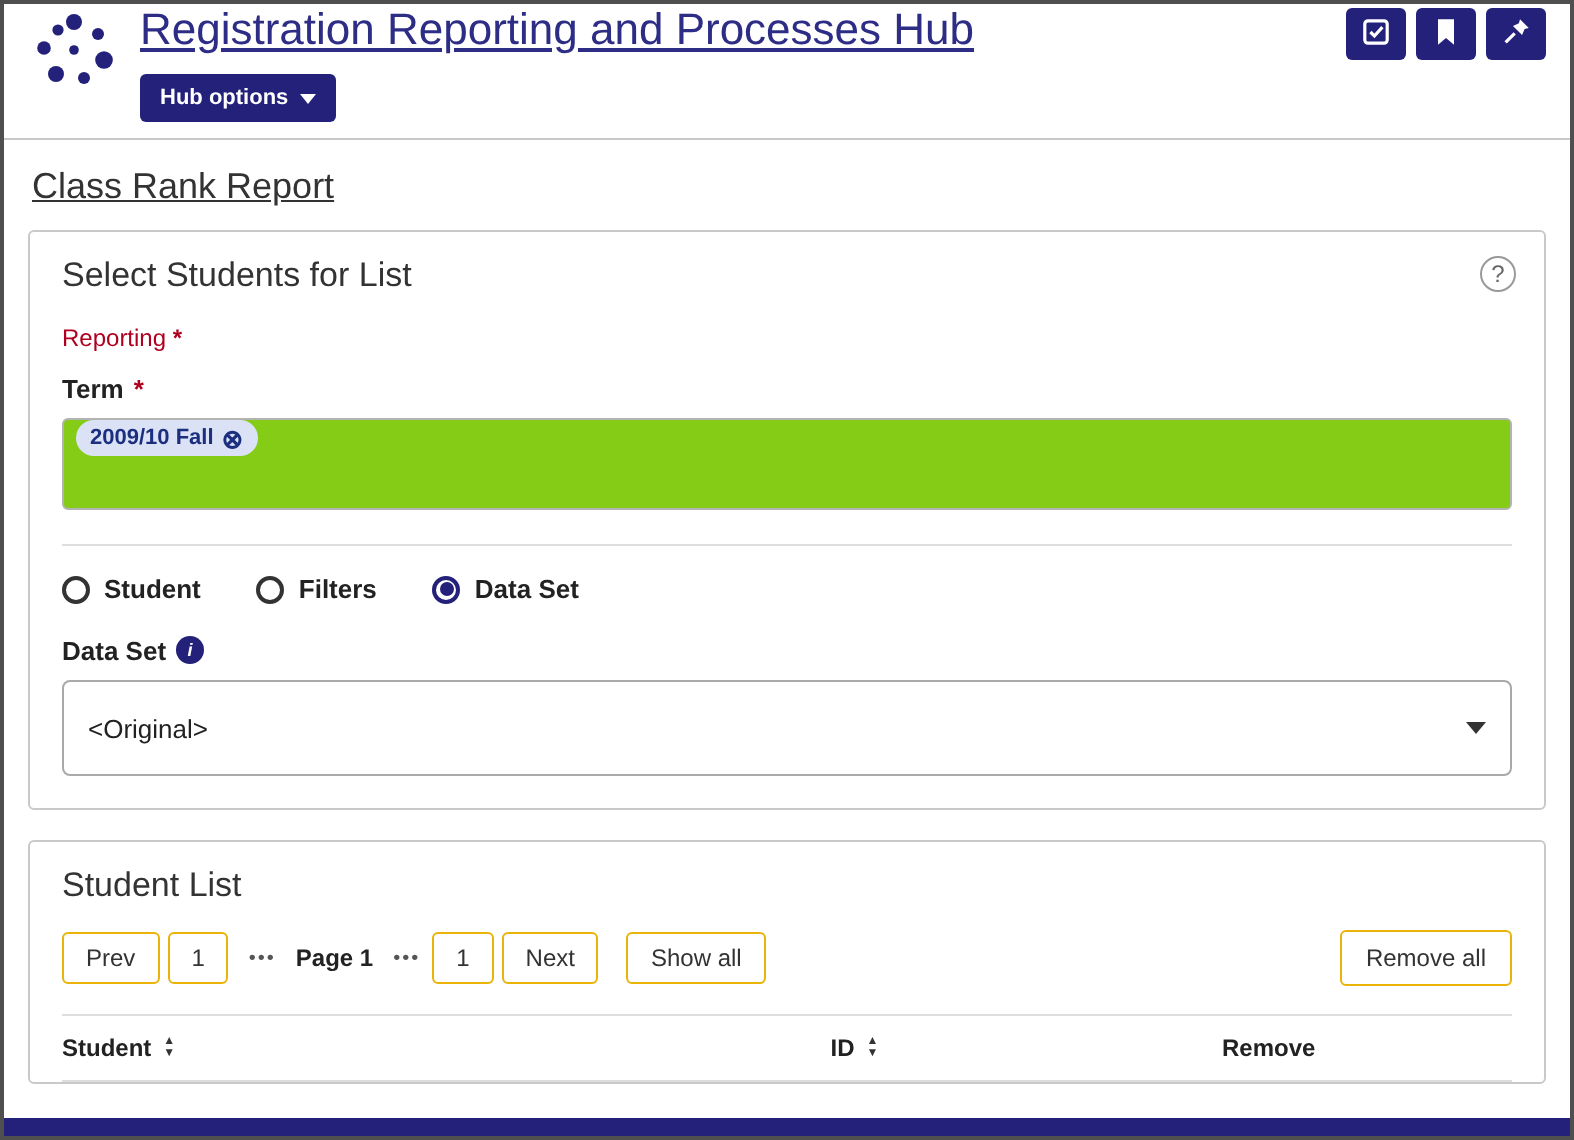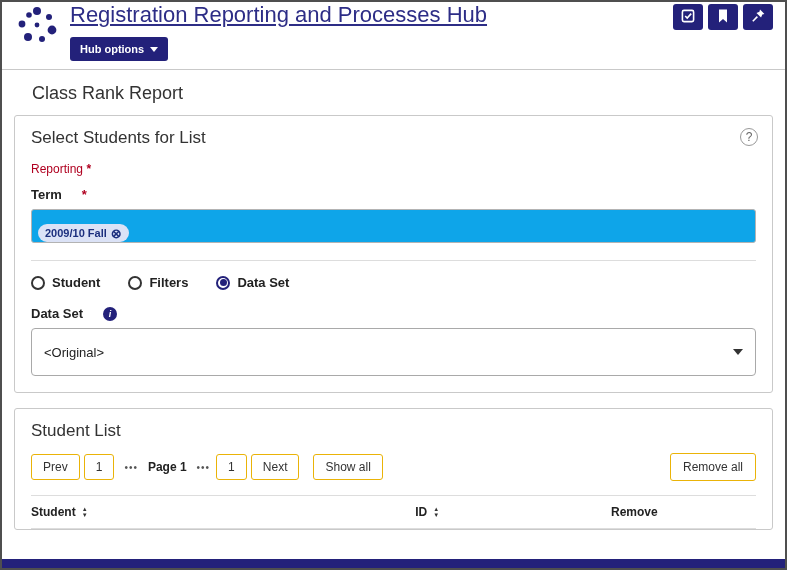--- a/index.html
+++ b/index.html
@@ -27,35 +27,35 @@
     border-right: 4px solid transparent; border-top: 5px solid #fff;
   }
   .icon-btns { display: flex; gap: 5px; margin-top: 2px; }
   .icon-btn {
     width: 30px; height: 26px; background: #23217a; border: none; border-radius: 3px;
     display: flex; align-items: center; justify-content: center; cursor: pointer;
   }
   .icon-btn svg { width: 16px; height: 16px; }
   .header-divider { border-bottom: 1px solid #c9c9c9; }
   
-  .page-title { font-size: 18px; color: #333; margin: 13px 30px 11px; font-weight: 400; }
+  .page-title { font-size: 18px; color: #333; margin: 13px 14px 11px; font-weight: 400; text-decoration: underline; }
   
   .panel { border: 1px solid #c9c9c9; border-radius: 3px; margin: 0 12px; padding: 12px 16px 16px; position: relative; background: #fff; }
   .panel-title { font-size: 17px; color: #333; font-weight: 400; }
   .help-icon {
     position: absolute; right: 14px; top: 12px; width: 18px; height: 18px;
     border: 1px solid #999; border-radius: 50%; color: #666; font-size: 12px;
     display: flex; align-items: center; justify-content: center; cursor: pointer; background:#fff;
   }
   .required-line { color: #b00020; font-size: 12px; margin-top: 14px; }
-  .field-label { font-weight: bold; font-size: 13px; margin-top: 11px; color: #222; display:flex; align-items:flex-end; gap:20px; }
+  .field-label { font-weight: bold; font-size: 13px; margin-top: 11px; color: #222; display:flex; align-items:flex-start; gap:5px; }
   .star { color: #b00020; font-weight: bold; }
   .input-box {
-    border: 1px solid #b3b3b3; border-radius: 3px; height: 34px; margin-top: 7px;
-    display: flex; align-items: flex-end; padding: 0 6px; cursor: text; background:#0ea5e9;
+    border: 1px solid #b3b3b3; border-radius: 3px; height: 46px; margin-top: 7px;
+    display: flex; align-items: flex-start; padding: 0 6px; cursor: text; background:#84cc16;
   }
   .chip {
     background: #dbe2f6; color: #1c2f7e; font-size: 11px; border-radius: 10px;
     padding: 3px 7px; display: inline-flex; gap: 4px; align-items: center; font-weight: bold;
   }
   .chip-x { font-size: 13px; line-height: 11px; cursor: pointer; color: #1c2f7e; }
   hr.sep { border: none; border-top: 1px solid #ddd; margin: 17px 0 14px; }
   .radio-row { display: flex; gap: 28px; align-items: center; }
   .radio-opt { display: flex; gap: 7px; align-items: center; font-size: 13px; font-weight: bold; color: #222; cursor: pointer; }
   .rb { width: 14px; height: 14px; border: 2px solid #333; border-radius: 50%; display: flex; align-items: center; justify-content: center; background:#fff; }

